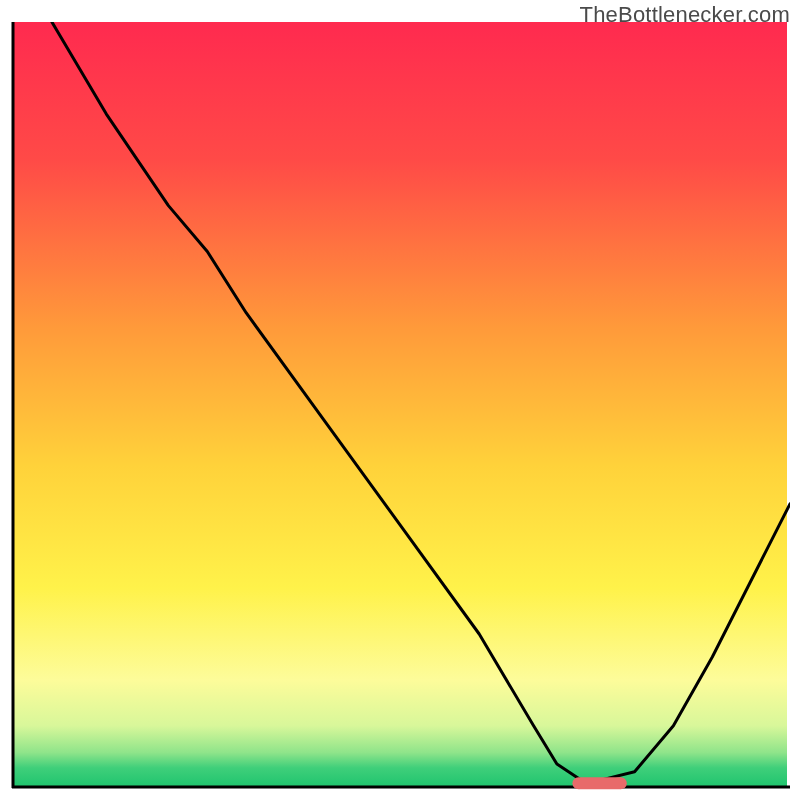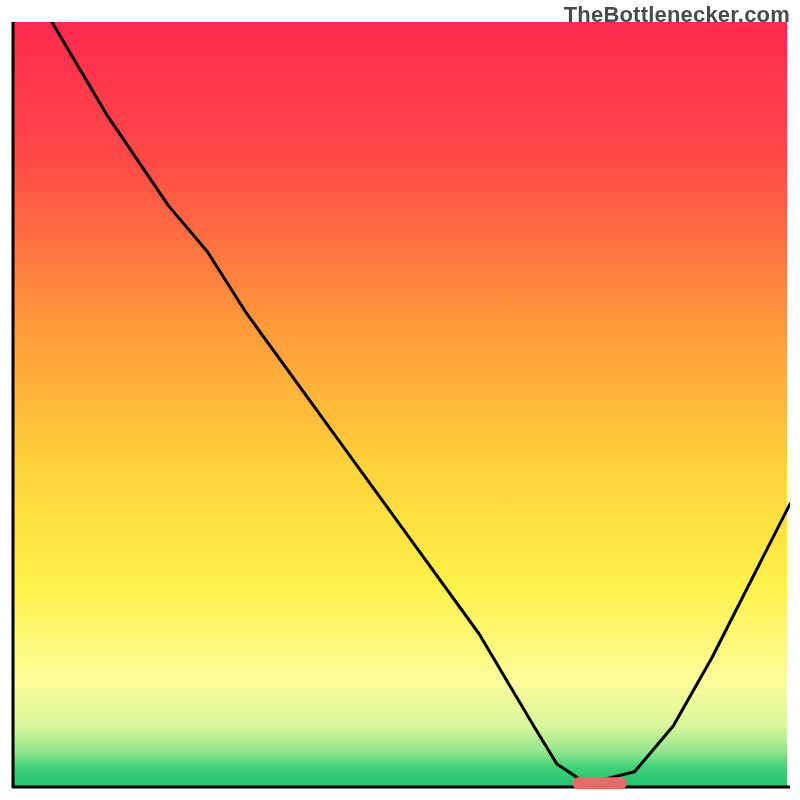--- a/index.html
+++ b/index.html
@@ -13,21 +13,21 @@
   .container {
     position: relative;
     width: 800px;
     height: 800px;
   }
   .watermark {
     position: absolute;
     top: 2px;
     right: 10px;
     font-size: 22px;
-    font-weight: 700;
+    font-weight: 400;
     color: #4a4a4a;
     letter-spacing: 0.2px;
   }
   .plot-frame {
     position: absolute;
     left: 10px;
     top: 22px;
     width: 780px;
     height: 768px;
     box-sizing: border-box;

